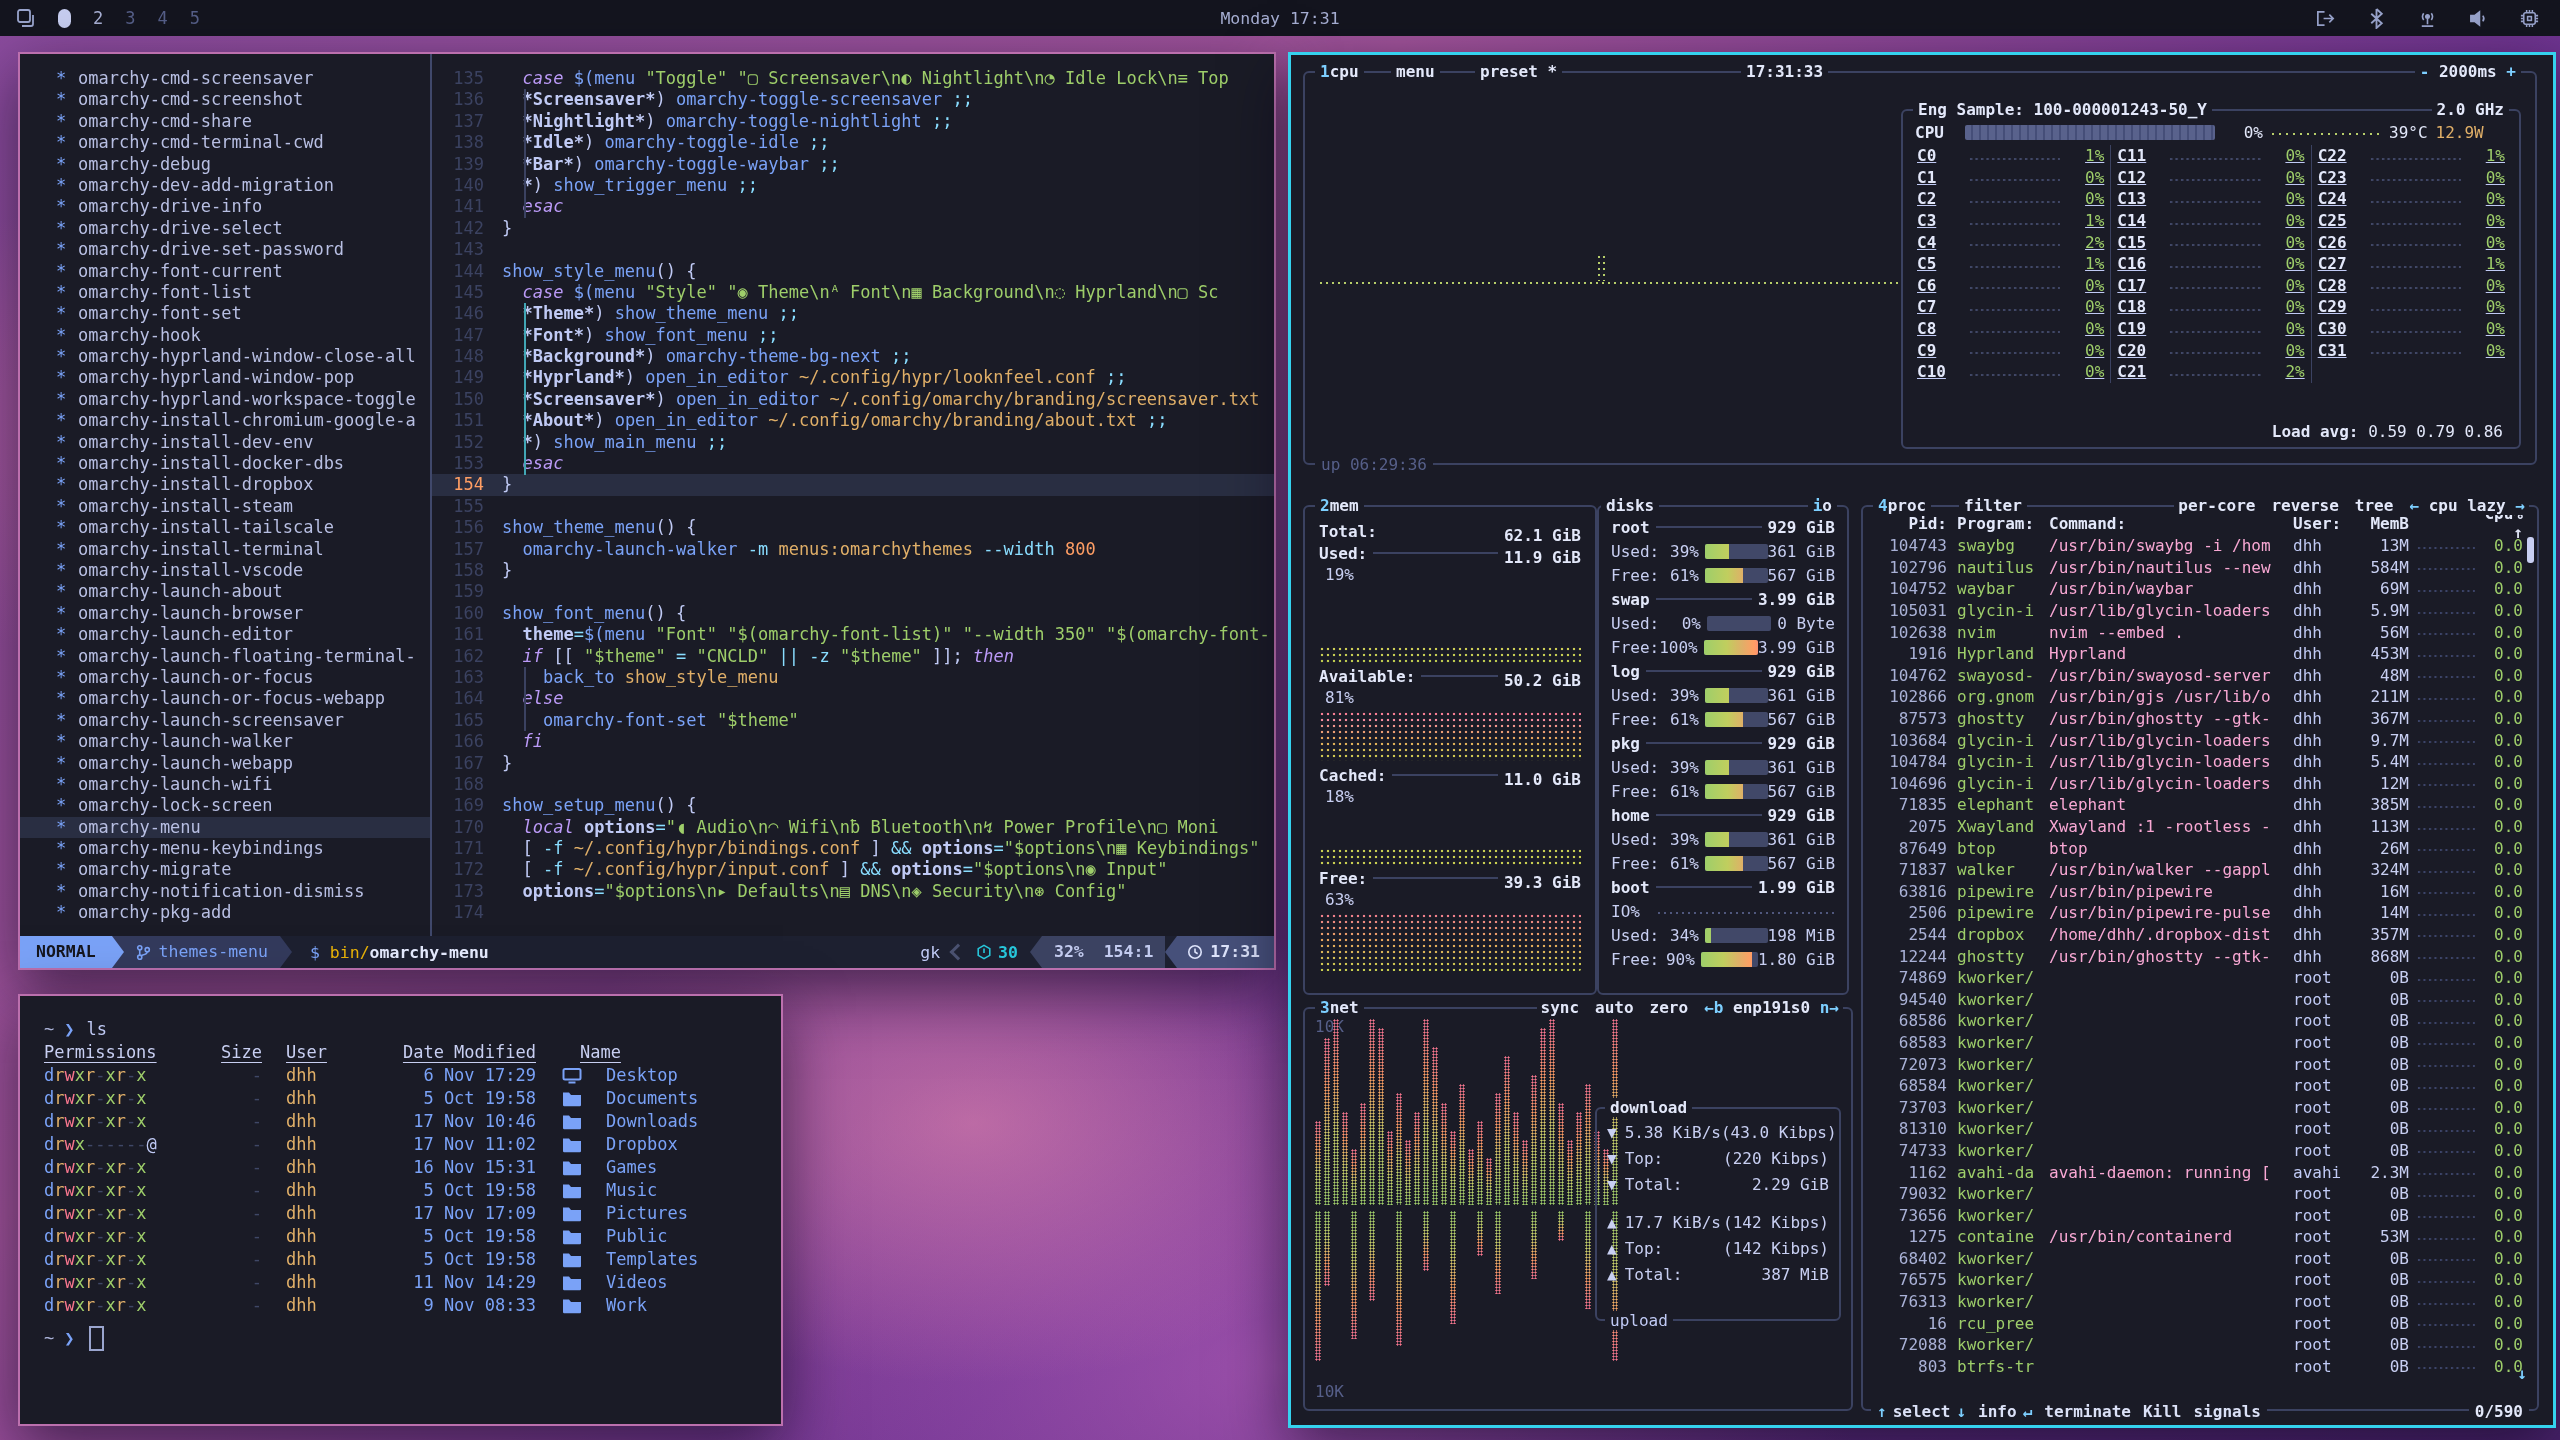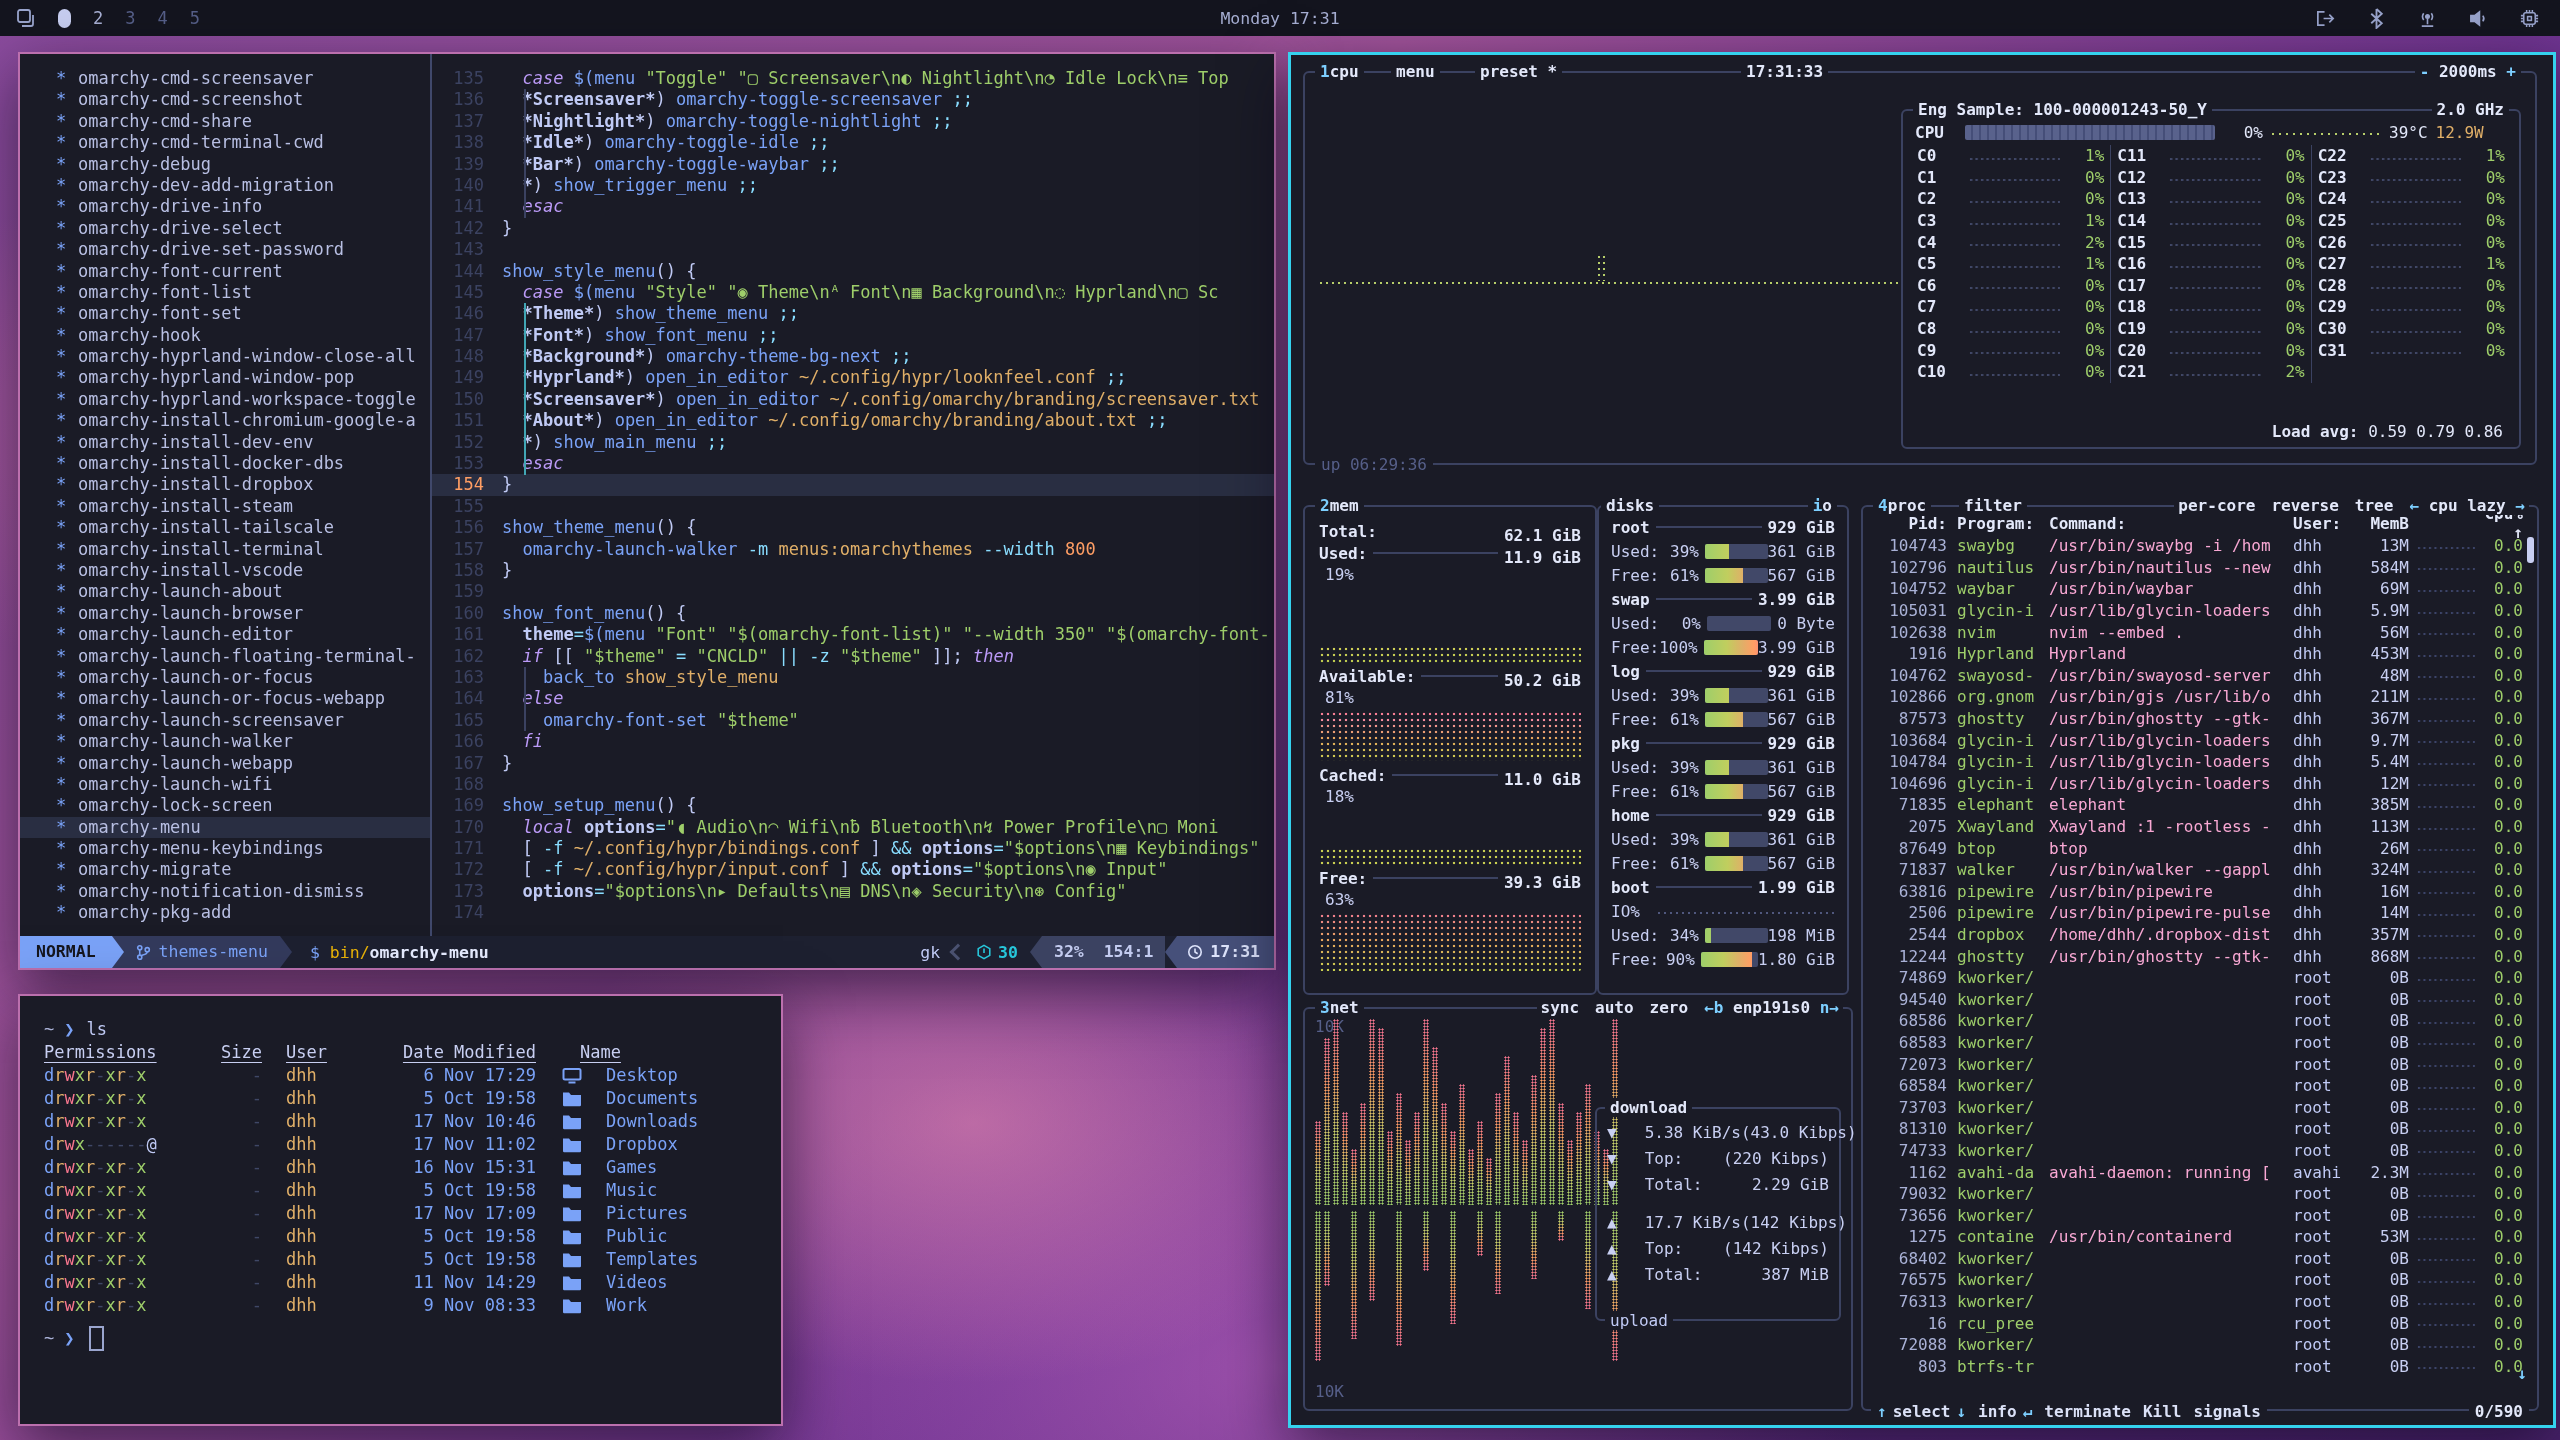--- a/index.html
+++ b/index.html
@@ -106,21 +106,21 @@
   .ct-title{left:10px;}
   .ct-freq{right:10px;left:auto;}
   .cpurow{display:flex;align-items:center;height:22px;margin:10px 10px 2px 12px;gap:8px;}
   .cpurow .cl{font-weight:bold;color:#e3e8fa;width:42px;}
   .cpubar{width:250px;height:15px;border-radius:2px;background:repeating-linear-gradient(to right,#59628c 0 6px,#454e78 6px 8px);}
   .cpupct{width:40px;text-align:right;color:#e3e8fa;}
   .cpudots{width:110px;height:12px;background-image:radial-gradient(circle at 2px 8px,#b7ce6a 1.2px,transparent 1.5px);background-size:7px 12px;}
   .cputemp{color:#e3e8fa;}
   .cpuwatt{color:#e0af68;}
   .corecols{display:flex;margin:2px 8px 0 8px;}
-  .corecol{flex:1;padding:0 6px;}
+  .corecol{flex:1;padding:0 6px;text-decoration:underline;}
   .corecol+.corecol{border-left:1px solid #3b4261;}
   .corerow{display:flex;align-items:center;height:21.6px;}
   .corerow .cn{width:44px;font-weight:bold;color:#e3e8fa;}
   .corerow .cd{flex:1;height:12px;margin:0 8px;background-image:radial-gradient(circle at 2px 9px,#414868 1.2px,transparent 1.5px);background-size:5.5px 12px;}
   .corerow .cp{width:36px;text-align:right;color:#9ece6a;}
   .loadavg{position:absolute;right:16px;bottom:6px;color:#e3e8fa;}
   .loadavg .b{font-weight:bold;}
   
   .mem-box{left:12px;top:450px;width:294px;height:490px;padding:10px 14px;box-sizing:border-box;}
   .mrow{display:flex;align-items:center;height:21.5px;}
@@ -159,21 +159,21 @@
   .nbars{position:absolute;left:10px;width:310px;display:flex;gap:3px;}
   .nbars.down{top:10px;height:186px;align-items:flex-end;}
   .nbars.up{top:202px;height:150px;align-items:flex-start;}
   .nbar{width:6px;position:relative;}
   .nbar.d{background:linear-gradient(to top,#9ece6a 0%,#cdd06a 40%,#ff9e64 70%,#f7768e 95%);}
   .nbar.u{background:linear-gradient(to bottom,#9ece6a 0%,#cdd06a 40%,#ff9e64 70%,#f7768e 95%);}
   .nbar::after{content:"";position:absolute;inset:0;background-image:radial-gradient(circle at 1.5px 1.5px,transparent .9px,#1a1b26 1.2px);background-size:3px 3px;}
   .netsub{position:absolute;left:290px;top:98px;width:246px;height:214px;border:2px solid #3b4261;border-radius:6px;padding:10px 10px;box-sizing:border-box;}
   .nrow{display:flex;align-items:center;height:26px;justify-content:space-between;white-space:nowrap;}
   .nrow .ar{color:#c8cff2;margin-right:8px;}
-  .nrow .nl{color:#c8cff2;margin-left:20px;}
+  .nrow .nl{color:#c8cff2;}
   .nrow .nv{color:#c8cff2;}
   .ngap{height:12px;}
   
   .proc-box{left:570px;top:450px;width:674px;height:902px;}
   .procopts{position:absolute;top:-11px;right:8px;background:#1a1b26;padding:0 4px;display:flex;gap:16px;font-weight:bold;color:#e3e8fa;}
   .procopts .cy{color:#7dcfff;font-weight:bold;}
   .pfilter{left:96px;}
   .phead{display:flex;align-items:center;height:24px;margin-top:4px;font-weight:bold;color:#e3e8fa;}
   .prow{display:flex;align-items:center;height:21.6px;}
   .cpid{width:76px;text-align:right;padding-left:8px;white-space:nowrap;}

